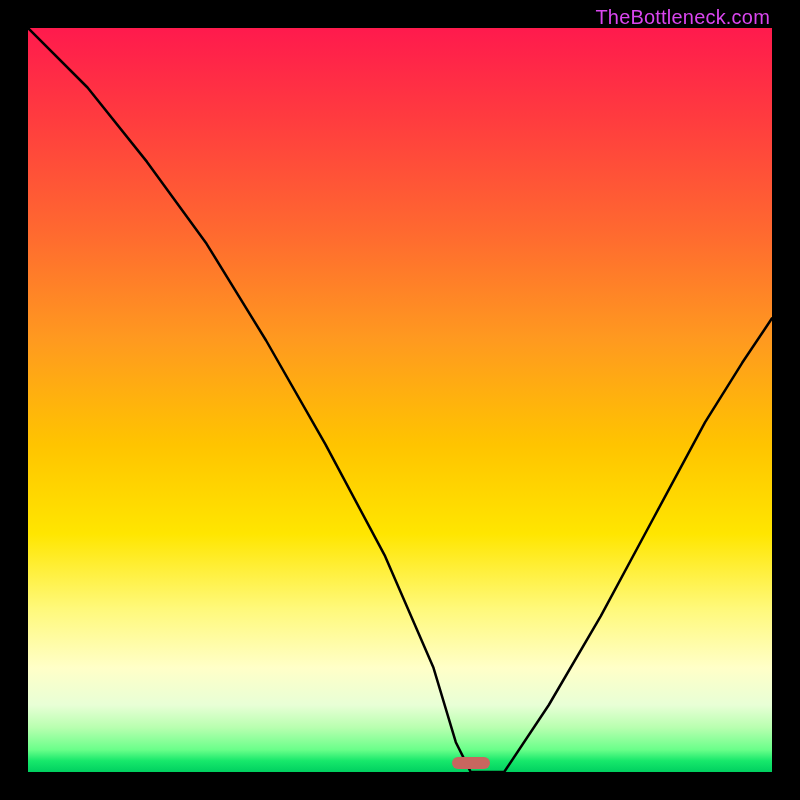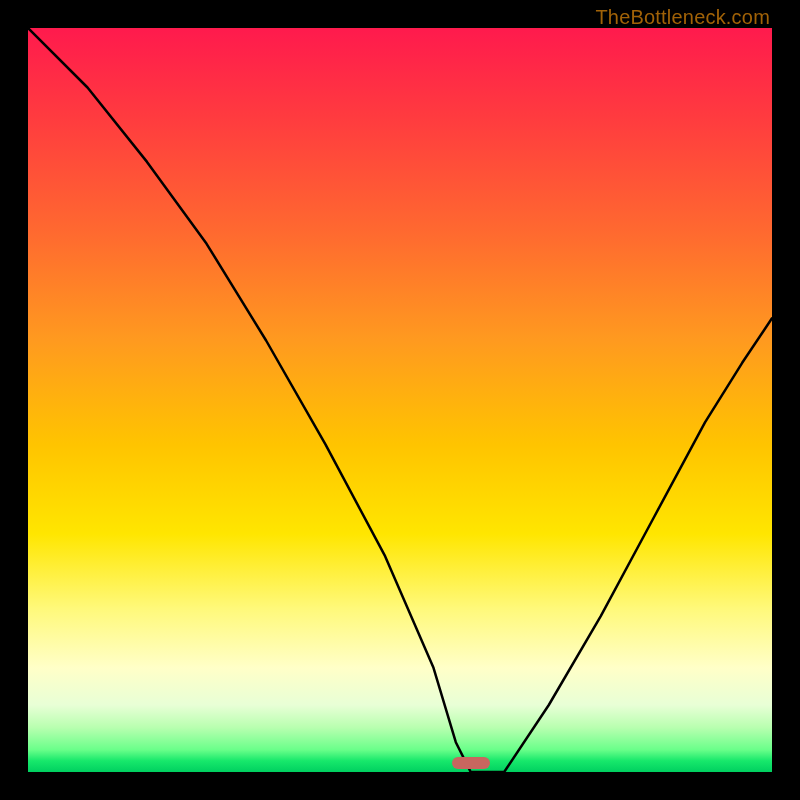--- a/index.html
+++ b/index.html
@@ -53,21 +53,21 @@
     height: 12px;
     border-radius: 6px;
     background: #c8665f; 
   }
   .watermark {
     position: absolute;
     right: 30px;
     top: 6px;
     font-family: Arial, Helvetica, sans-serif;
     font-size: 20px;
-    color: #a16207;
+    color: #d946ef;
     letter-spacing: 0.2px;
   }
 </style>
 </head>
 <body>
 
 <div class="frame">
   <div class="watermark">TheBottleneck.com</div>
 
   <div class="plot-area">

